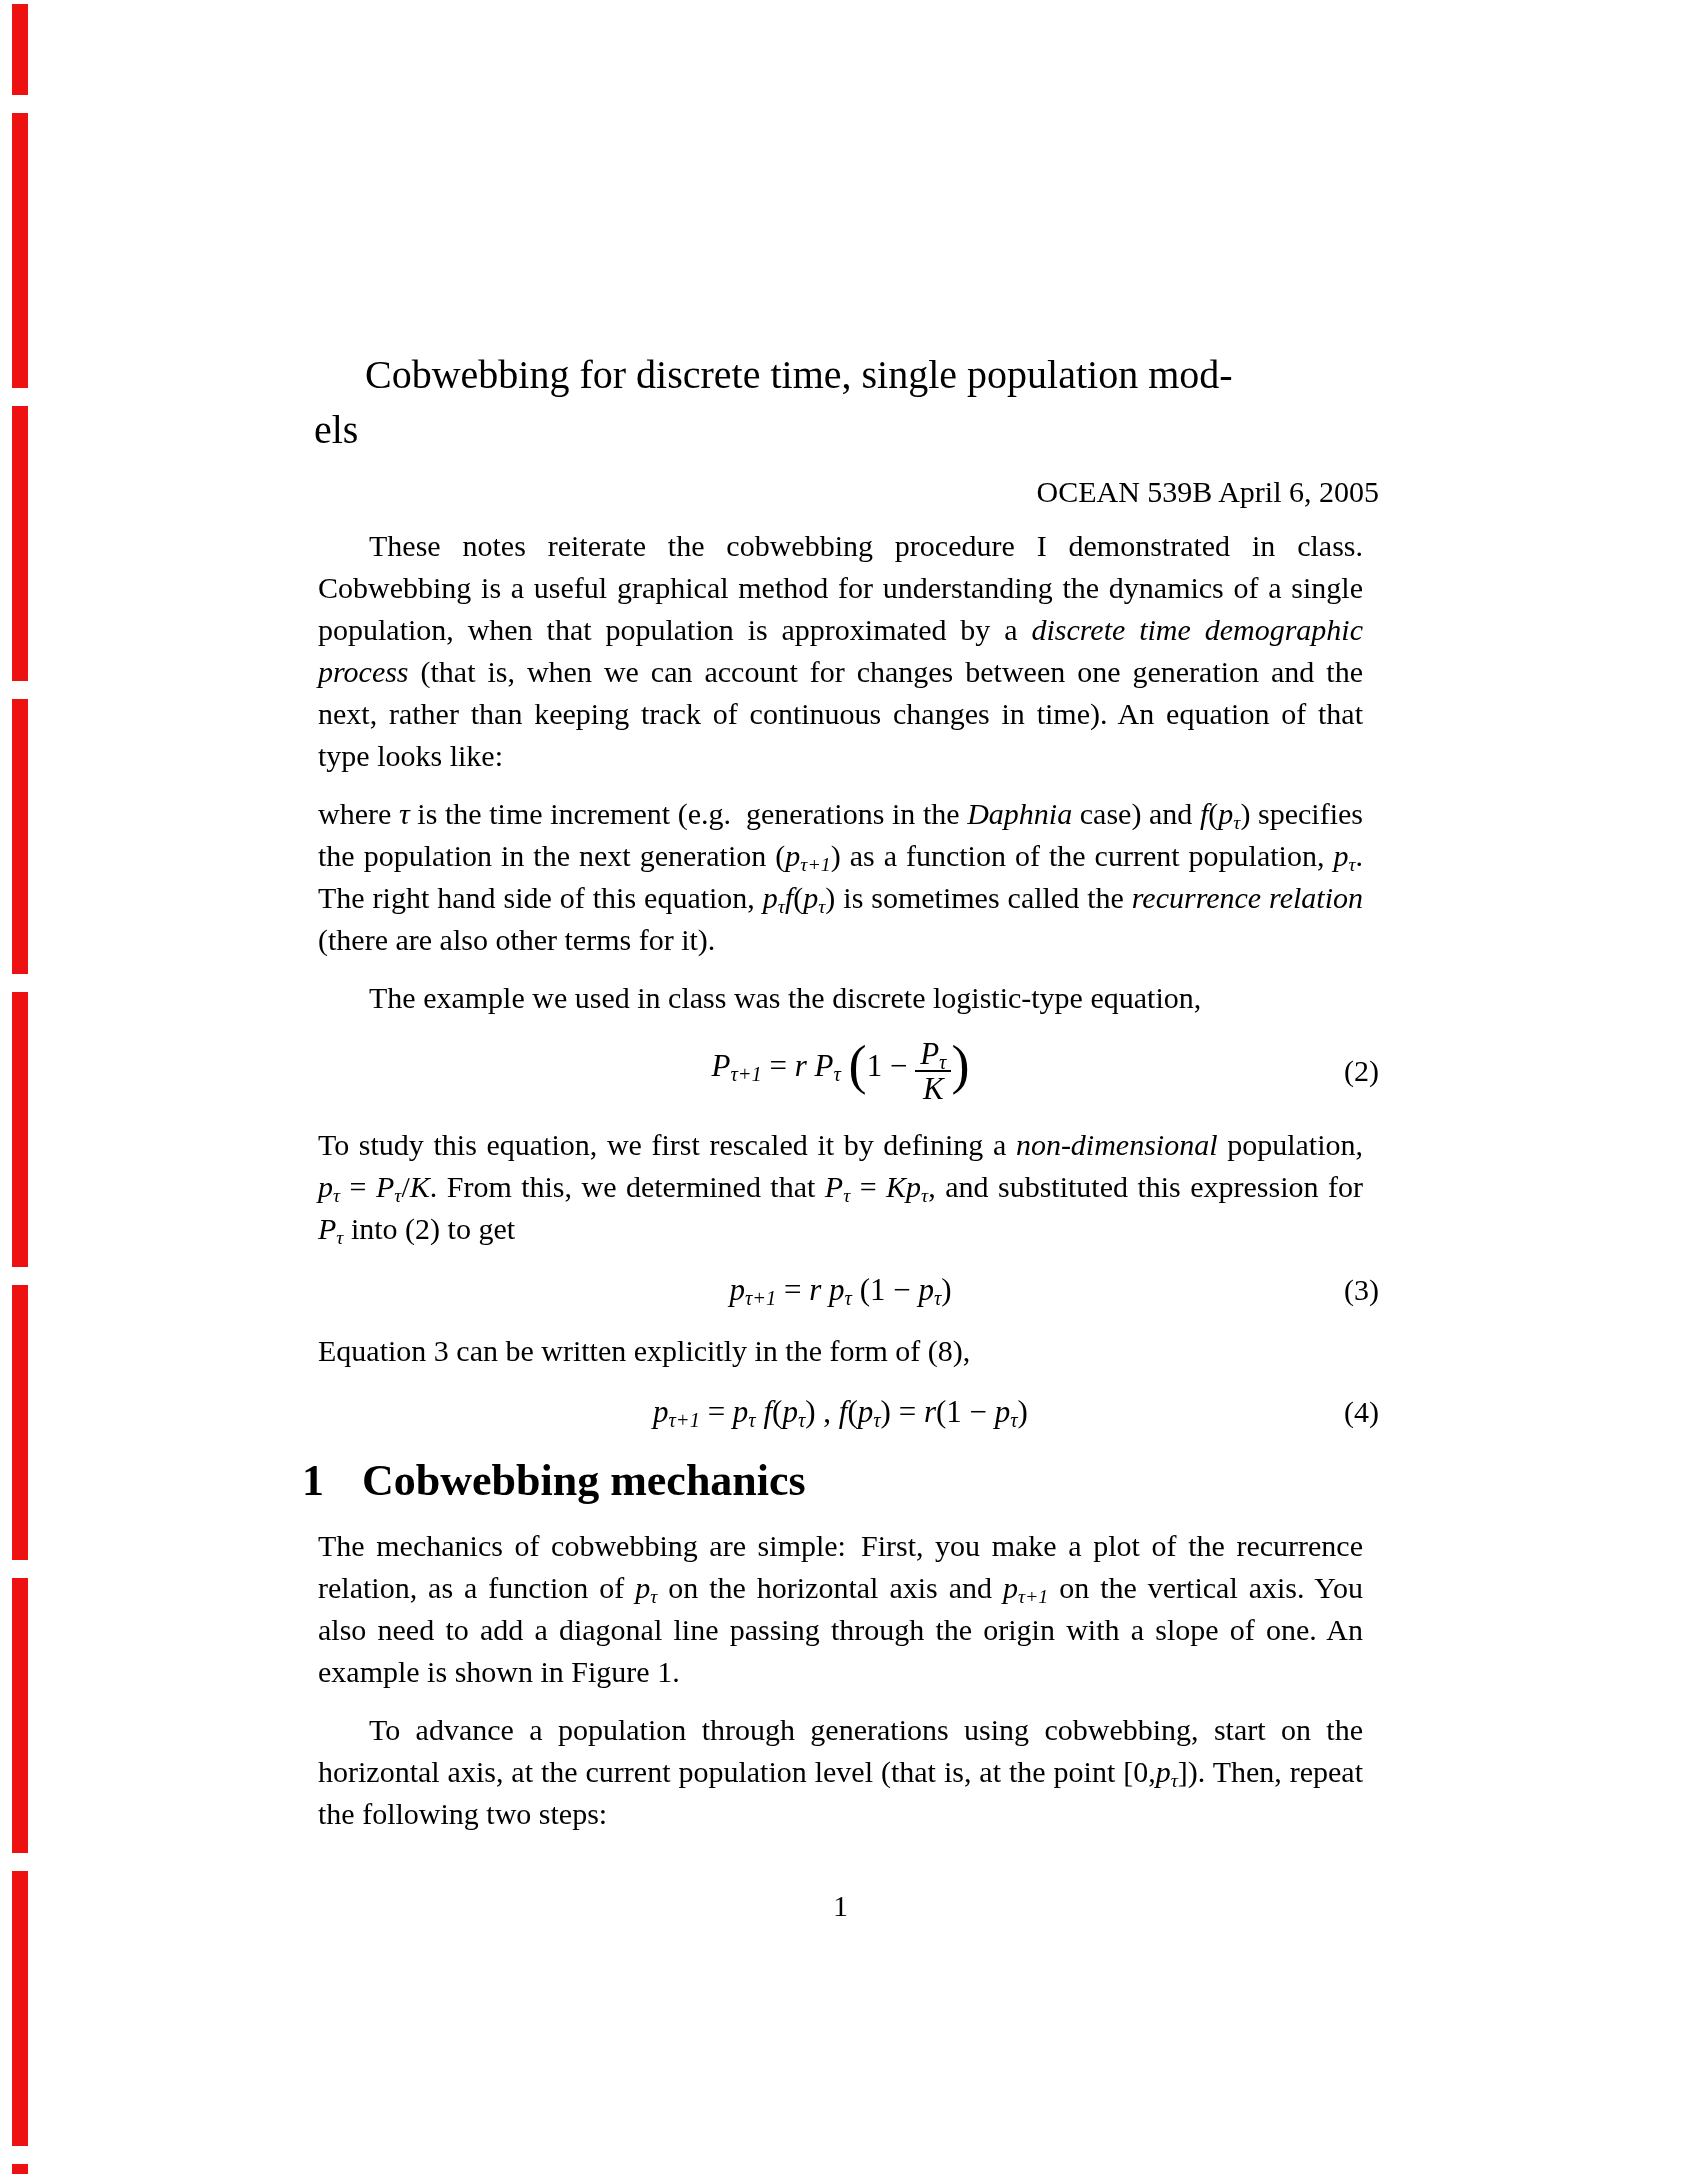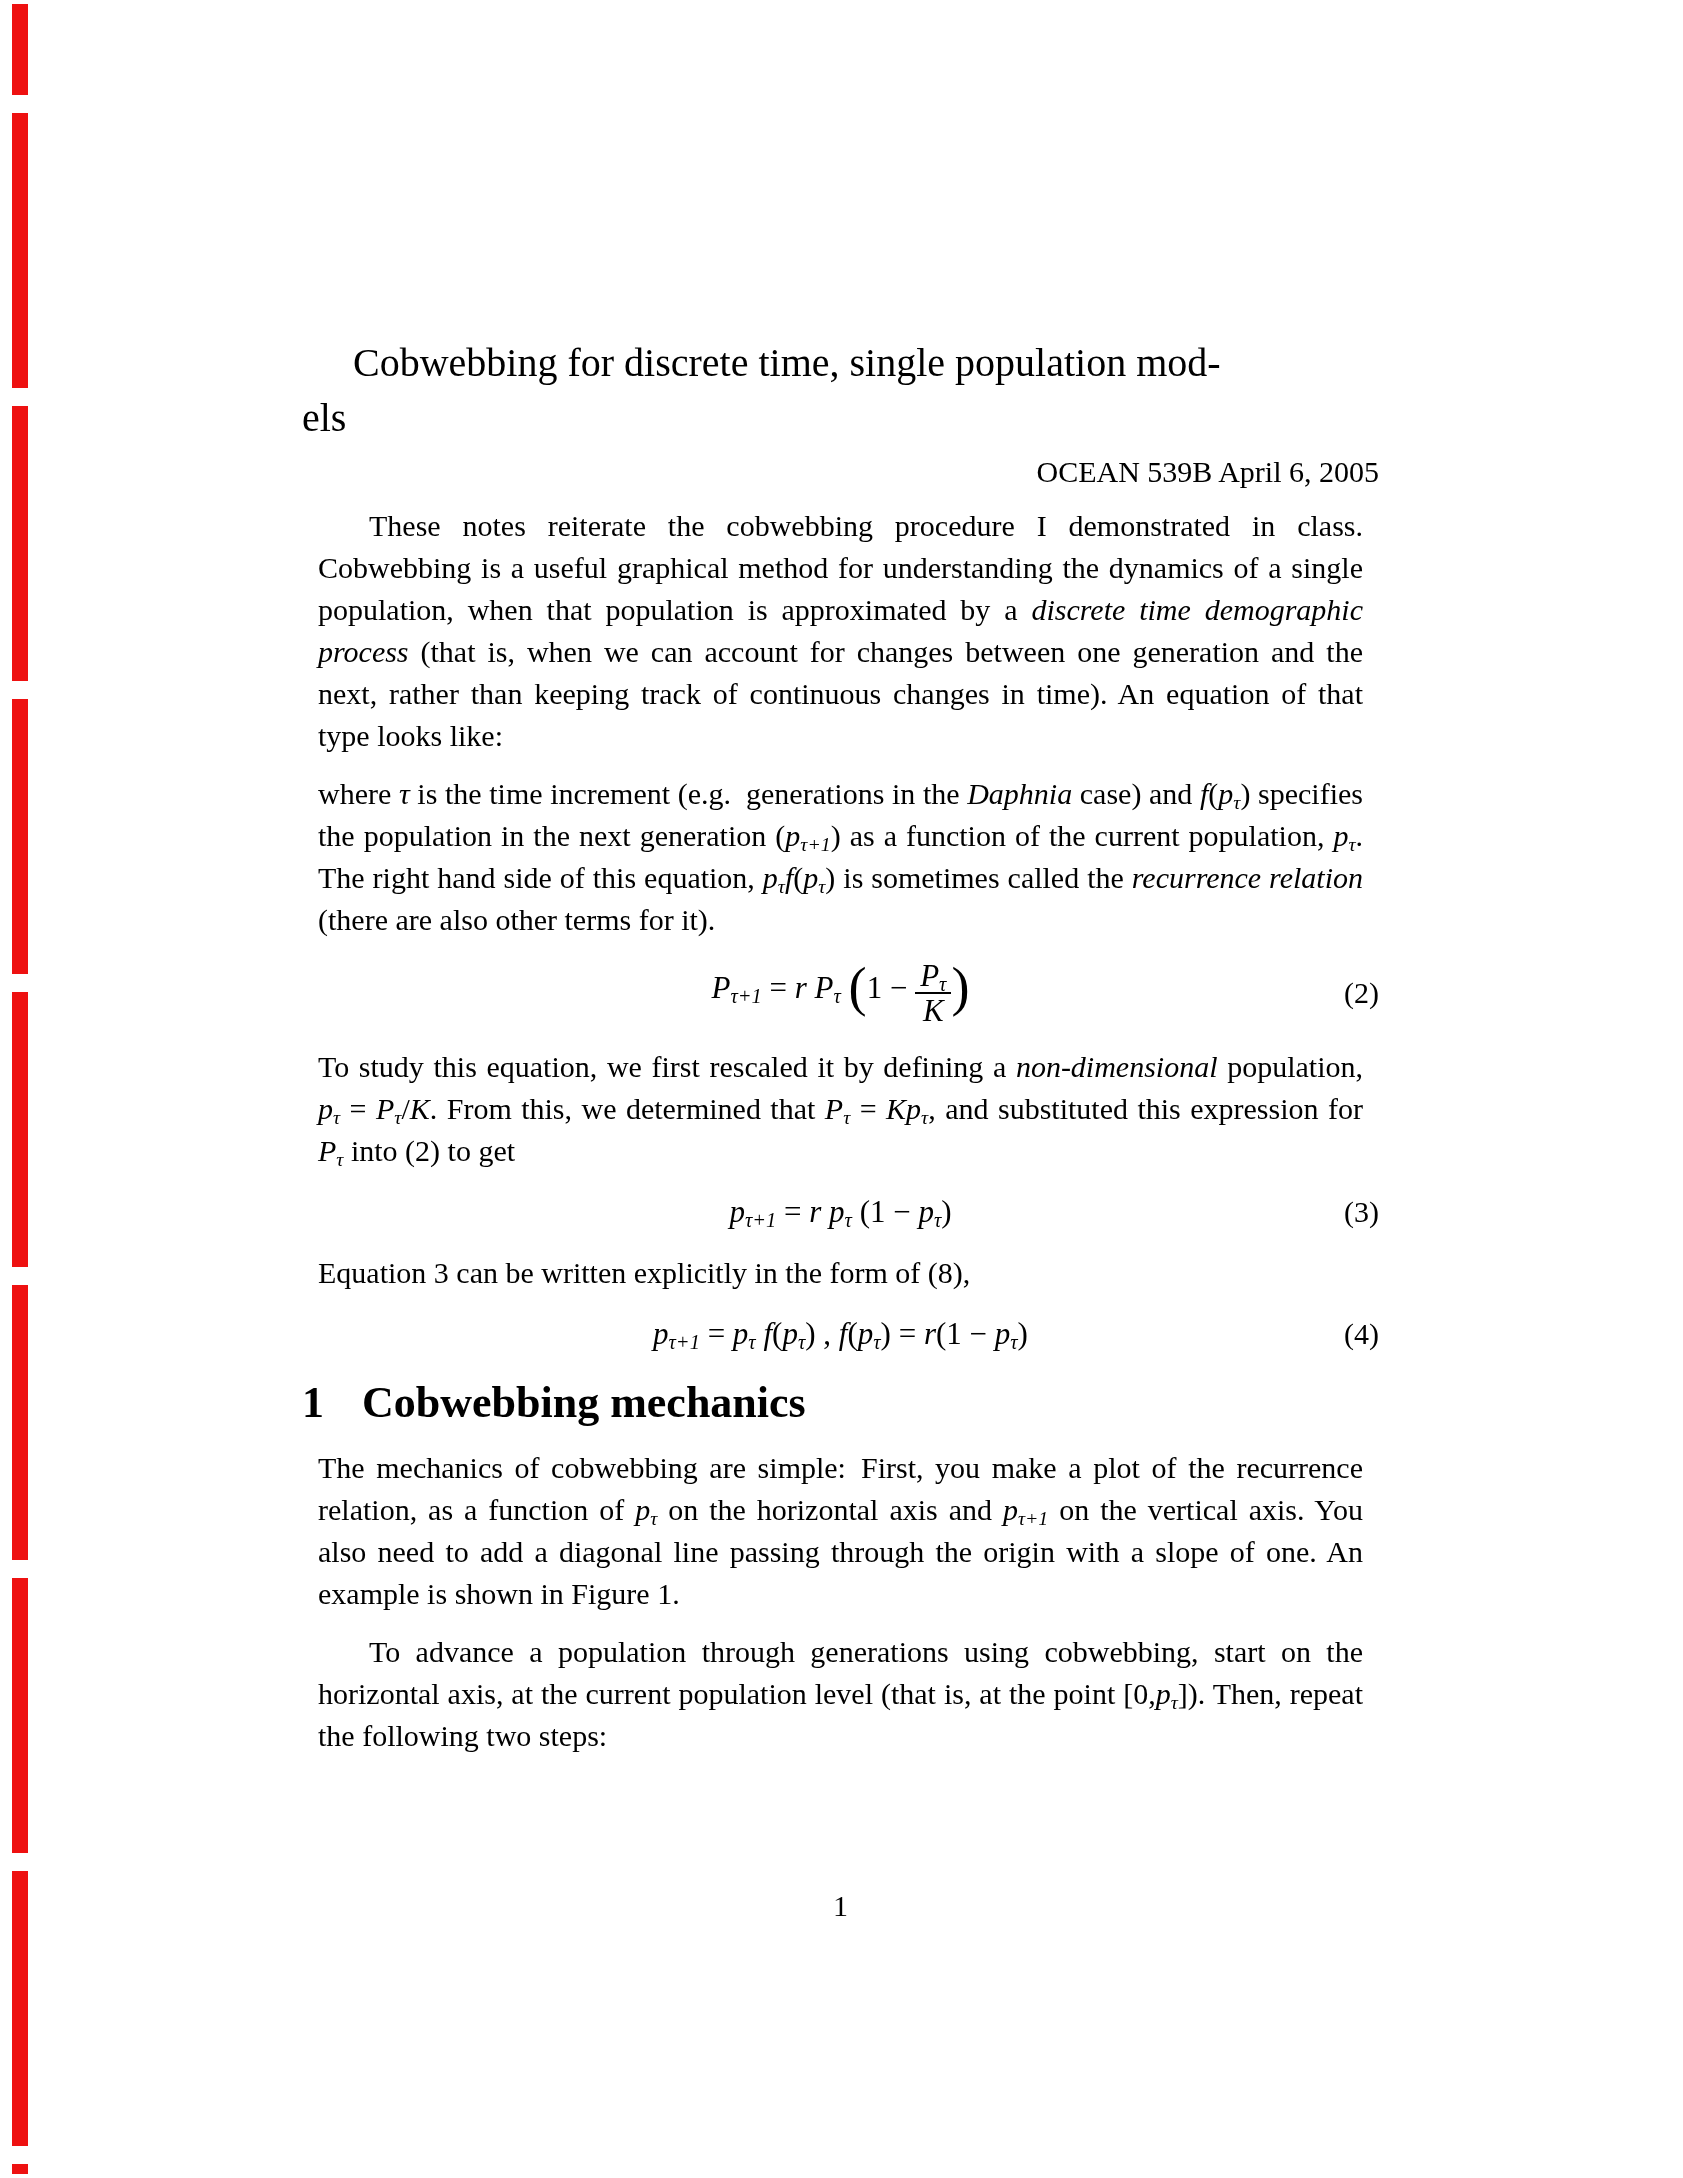--- a/index.html
+++ b/index.html
@@ -15,21 +15,21 @@
   .edge-marks {
     position: absolute; left: 12px; top: 4px;
     width: 16px; height: 2170px; overflow: hidden;
   }
   .edge-marks .mark { width: 100%; margin-bottom: 18px; }
 
   .content { position: absolute; left: 302px; top: 335px; width: 1077px; }
 
   .doc-title {
     font-size: 40px; line-height: 55px; font-weight: 400;
-    margin: 0; text-indent: 51px; text-align: left;
+    margin: 12px; text-indent: 51px; text-align: left;
   }
   .doc-subtitle { font-size: 30px; line-height: 46px; text-align: right; margin-top: 4px; }
 
   .para { font-size: 30px; line-height: 42px; text-align: justify; margin: 16px; }
   .para.indent { text-indent: 51px; }
   .para.after-sub { margin-top: 10px; }
 
   .eq { position: relative; font-size: 31px; line-height: 44px; text-align: center; margin: 18px 0; }
   .eq .eq-num { position: absolute; right: 0; top: 50%; transform: translateY(-50%); font-size: 30px; }
 
@@ -76,20 +76,21 @@
       <span>els</span>
     </h1>
 
     <div class="doc-subtitle">OCEAN 539B April 6, 2005</div>
 
     <p class="para indent after-sub">These notes reiterate the cobwebbing procedure I demonstrated in class. Cobwebbing is a useful graphical method for understanding the dynamics of a single population, when that population is approximated by a <i>discrete time demographic process</i> (that is, when we can account for changes between one generation and the next, rather than keeping track of continuous changes in time). An equation of that type looks like:</p>
 
 
     <p class="para">where <i>τ</i> is the time increment (e.g. generations in the <i>Daphnia</i> case) and <i>f</i>(<i>p</i><sub>τ</sub>) specifies the population in the next generation (<i>p</i><sub>τ+1</sub>) as a function of the current population, <i>p</i><sub>τ</sub>. The right hand side of this equation, <i>p</i><sub>τ</sub><i>f</i>(<i>p</i><sub>τ</sub>) is sometimes called the <i>recurrence relation</i> (there are also other terms for it).</p>
 
+    <p class="para indent">The example we used in class was the discrete logistic-type equation,</p>
 
     <div class="eq">
       <span class="eq-body"><i>P</i><sub>τ+1</sub> = <i>r</i> <i>P</i><sub>τ</sub> <span class="bp">(</span>1 − <span class="frac"><span class="fnum"><i>P</i><sub>τ</sub></span><span class="fden"><i>K</i></span></span><span class="bp">)</span></span>
       <span class="eq-num">(2)</span>
     </div>
 
     <p class="para">To study this equation, we first rescaled it by defining a <i>non-dimensional</i> population, <i>p</i><sub>τ</sub> = <i>P</i><sub>τ</sub>/<i>K</i>. From this, we determined that <i>P</i><sub>τ</sub> = <i>Kp</i><sub>τ</sub>, and substituted this expression for <i>P</i><sub>τ</sub> into (2) to get</p>
 
     <div class="eq">
       <span class="eq-body"><i>p</i><sub>τ+1</sub> = <i>r</i> <i>p</i><sub>τ</sub> (1 − <i>p</i><sub>τ</sub>)</span>

